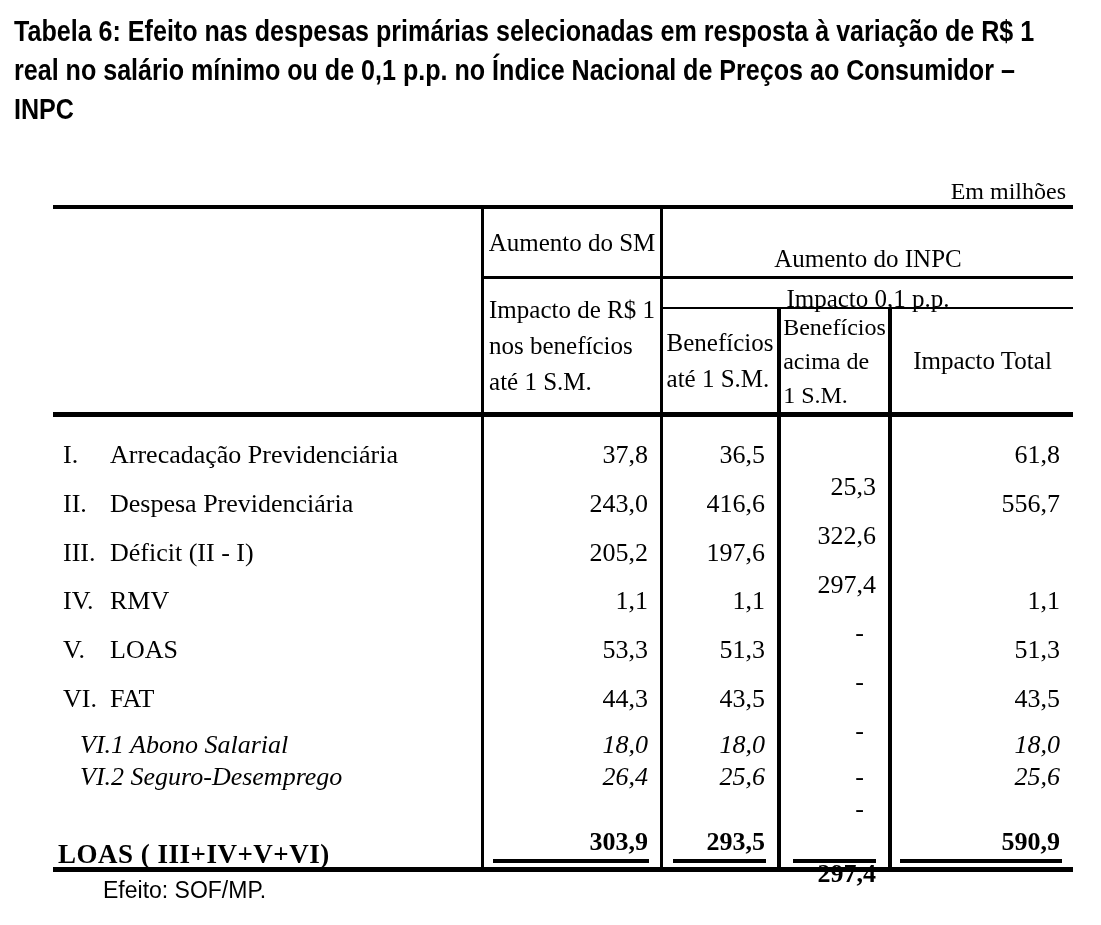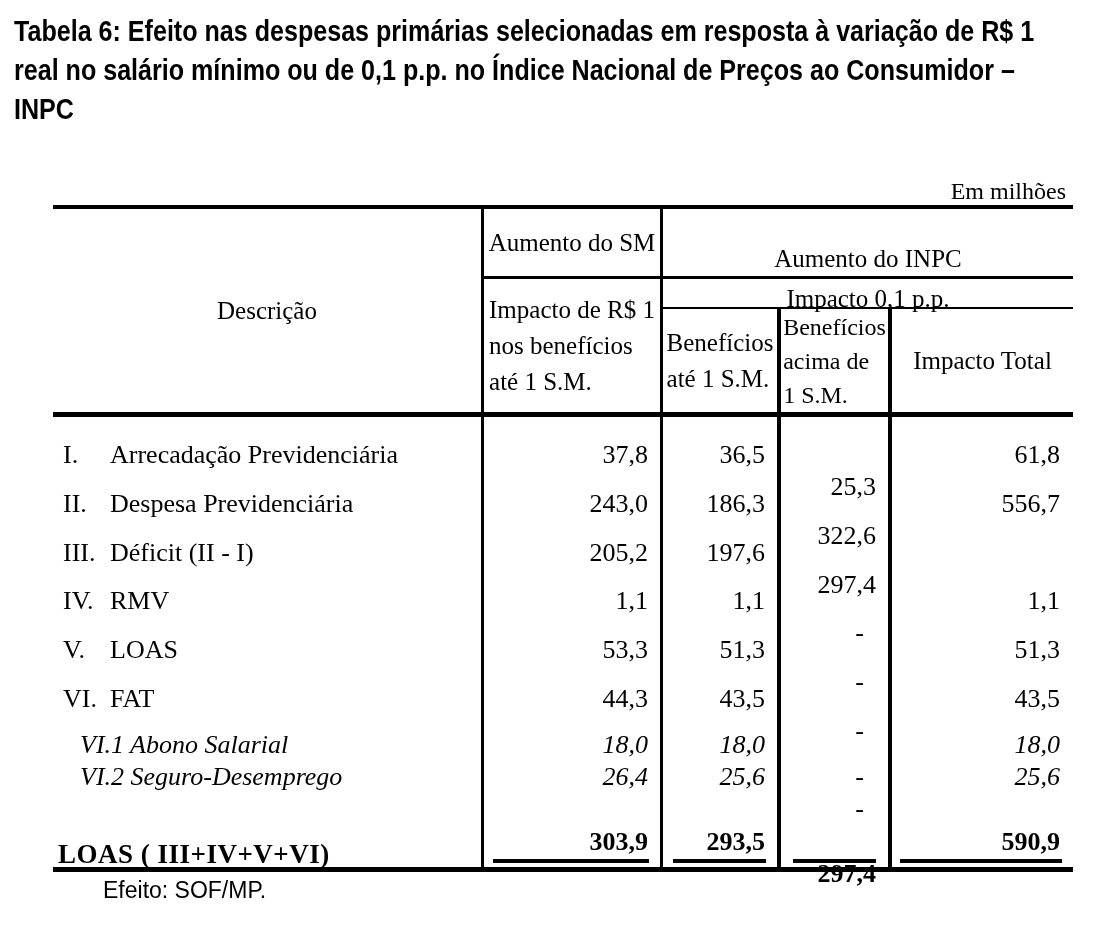--- a/index.html
+++ b/index.html
@@ -75,21 +75,20 @@
     <div class="hline" style="left:428px; top:71px; width:592px; height:3px;"></div>
     <div class="hline" style="left:607px; top:102px; width:413px; height:2px;"></div>
     <div class="hline" style="left:0; top:207px; width:1020px; height:5px;"></div>
     <div class="hline" style="left:0; top:662px; width:1020px; height:5px;"></div>
 
     <div class="vline" style="left:428px; top:0; width:3px; height:667px;"></div>
     <div class="vline" style="left:607px; top:0; width:3px; height:667px;"></div>
     <div class="vline" style="left:724px; top:102px; width:4px; height:565px;"></div>
     <div class="vline" style="left:835px; top:102px; width:4px; height:565px;"></div>
 
-    <div class="hcell h-desc">Descrição</div>
     <div class="hcell h-sm">Aumento do SM</div>
     <div class="hcell h-inpc">Aumento do INPC</div>
     <div class="hcell h-smimp">Impacto de R$ 1
 nos benefícios
 até 1 S.M.</div>
     <div class="hcell h-pp">Impacto 0,1 p.p.</div>
     <div class="hcell h-ate">Benefícios
 até 1 S.M.</div>
     <div class="hcell h-acima">Benefícios
 acima de
@@ -101,21 +100,21 @@
       <span class="rl">Arrecadação Previdenciária</span>
       <span class="val v2">37,8</span>
       <span class="val v3">36,5</span>
       <span class="val v4">25,3</span>
       <span class="val v5">61,8</span>
     </div>
     <div class="row" style="top:284px;">
       <span class="rn">II.</span>
       <span class="rl">Despesa Previdenciária</span>
       <span class="val v2">243,0</span>
-      <span class="val v3">186,3</span>
+      <span class="val v3">416,6</span>
       <span class="val v4">322,6</span>
       <span class="val v5">556,7</span>
     </div>
     <div class="row" style="top:333px;">
       <span class="rn">III.</span>
       <span class="rl">Déficit (II - I)</span>
       <span class="val v2">205,2</span>
       <span class="val v3">197,6</span>
       <span class="val v4">297,4</span>
     </div>

